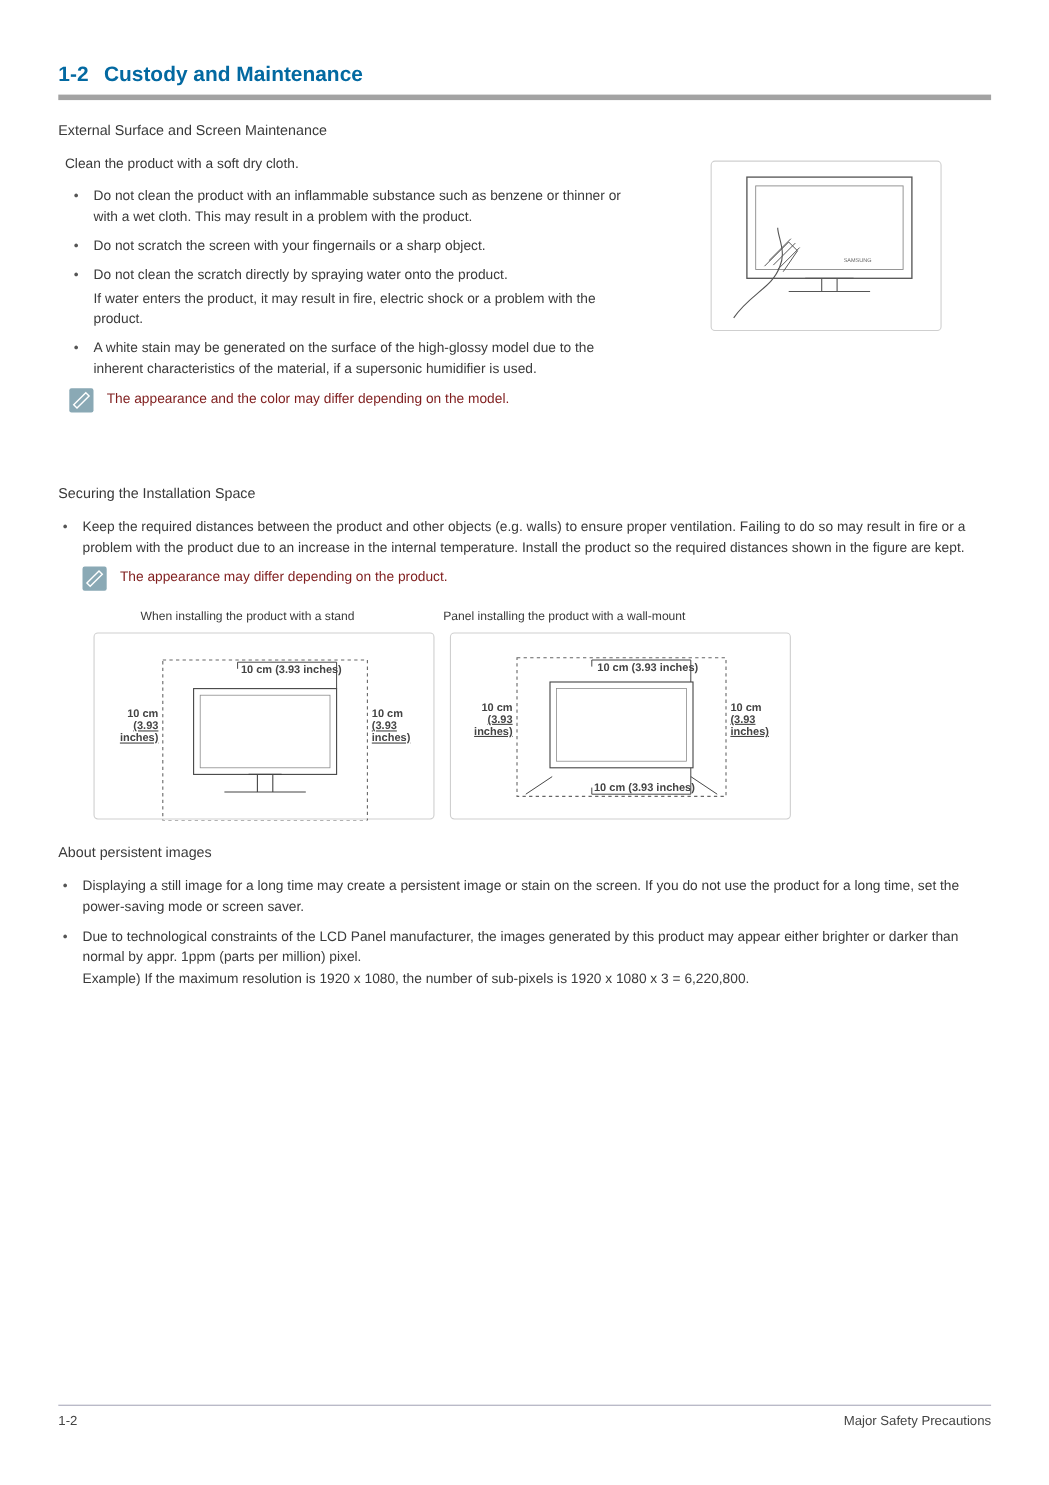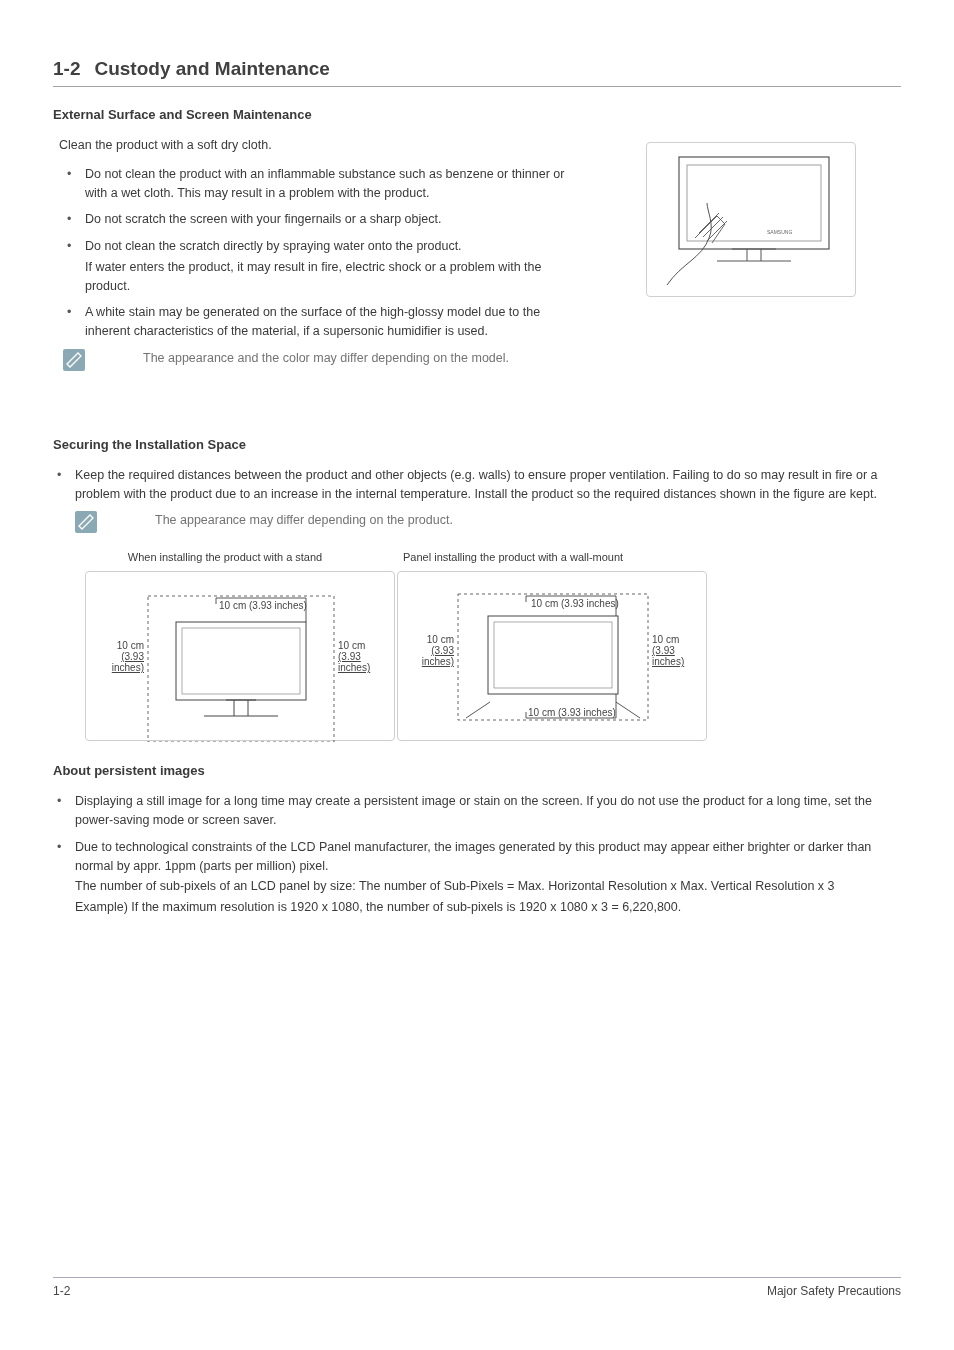--- a/index.html
+++ b/index.html
@@ -6,31 +6,31 @@
   body {
     width: 954px;
     height: 1350px;
     font-family: Arial, Helvetica, sans-serif;
     color: #3a3a3a;
     background: #fff;
     position: relative;
     padding: 58px 53px 0 53px;
   }
   .section-title {
-    color: #404040;
+    color: #0369a1;
     font-size: 19px;
     font-weight: bold;
-    border-bottom: 1px solid #a3a3a3;
+    border-bottom: 5px solid #a3a3a3;
     padding-bottom: 6px;
     margin-bottom: 20px;
   }
   .section-title .num { margin-right: 14px; }
   .sub-heading {
     font-size: 13px;
-    font-weight: bold;
+    font-weight: normal;
     margin-bottom: 14px;
   }
   .body-text {
     font-size: 12.5px;
     line-height: 1.5;
   }
   .two-col {
     display: flex;
     gap: 30px;
     margin-bottom: 18px;
@@ -68,42 +68,42 @@
   }
   .note-icon {
     flex: 0 0 22px;
     height: 22px;
     background: #8aa9b5;
     border-radius: 2px;
     position: relative;
   }
   .note-icon svg { width:22px; height:22px; }
   .note-text {
-    color: #737373;
+    color: #7f1d1d;
     font-size: 12.5px;
     line-height: 1.5;
-    margin-left: 46px;
   }
   .diagram {
     border: 1px solid #cfcfcf;
     border-radius: 4px;
     background: #fff;
   }
   .diag-headings {
     display: flex;
     gap: 38px;
     margin: 6px 0 8px 32px;
     font-size: 11px;
     text-align: center;
   }
   .diag-row {
     display: flex;
-    gap: 2px;
+    gap: 14px;
     margin-left: 32px;
     margin-bottom: 22px;
+    font-weight: bold;
   }
   .diag-box {
     width: 310px;
     height: 170px;
     border: 1px solid #cfcfcf;
     border-radius: 4px;
     position: relative;
     font-size: 10px;
     color: #444;
   }
@@ -233,21 +233,20 @@
     </div>
     <div style="position:absolute;top:135px;left:130px;">10 cm (3.93 inches)</div>
   </div>
 </div>
 
 <div class="sub-heading">About persistent images</div>
 <ul class="bullets" style="padding-left:22px;">
   <li><span>Displaying a still image for a long time may create a persistent image or stain on the screen. If you do not use the product for a long time, set the power-saving mode or screen saver.</span></li>
   <li>
     <span>Due to technological constraints of the LCD Panel manufacturer, the images generated by this product may appear either brighter or darker than normal by appr. 1ppm (parts per million) pixel.</span>
-    <span class="sub">The number of sub-pixels of an LCD panel by size:  The number of Sub-Pixels = Max. Horizontal Resolution x Max. Vertical Resolution x 3</span>
     <span class="sub">Example) If the maximum resolution is 1920 x 1080, the number of sub-pixels is 1920 x 1080 x 3 = 6,220,800.</span>
   </li>
 </ul>
 
 <div class="footer-line">
   <span>1-2</span>
   <span>Major Safety Precautions</span>
 </div>
 
 </body></html>

